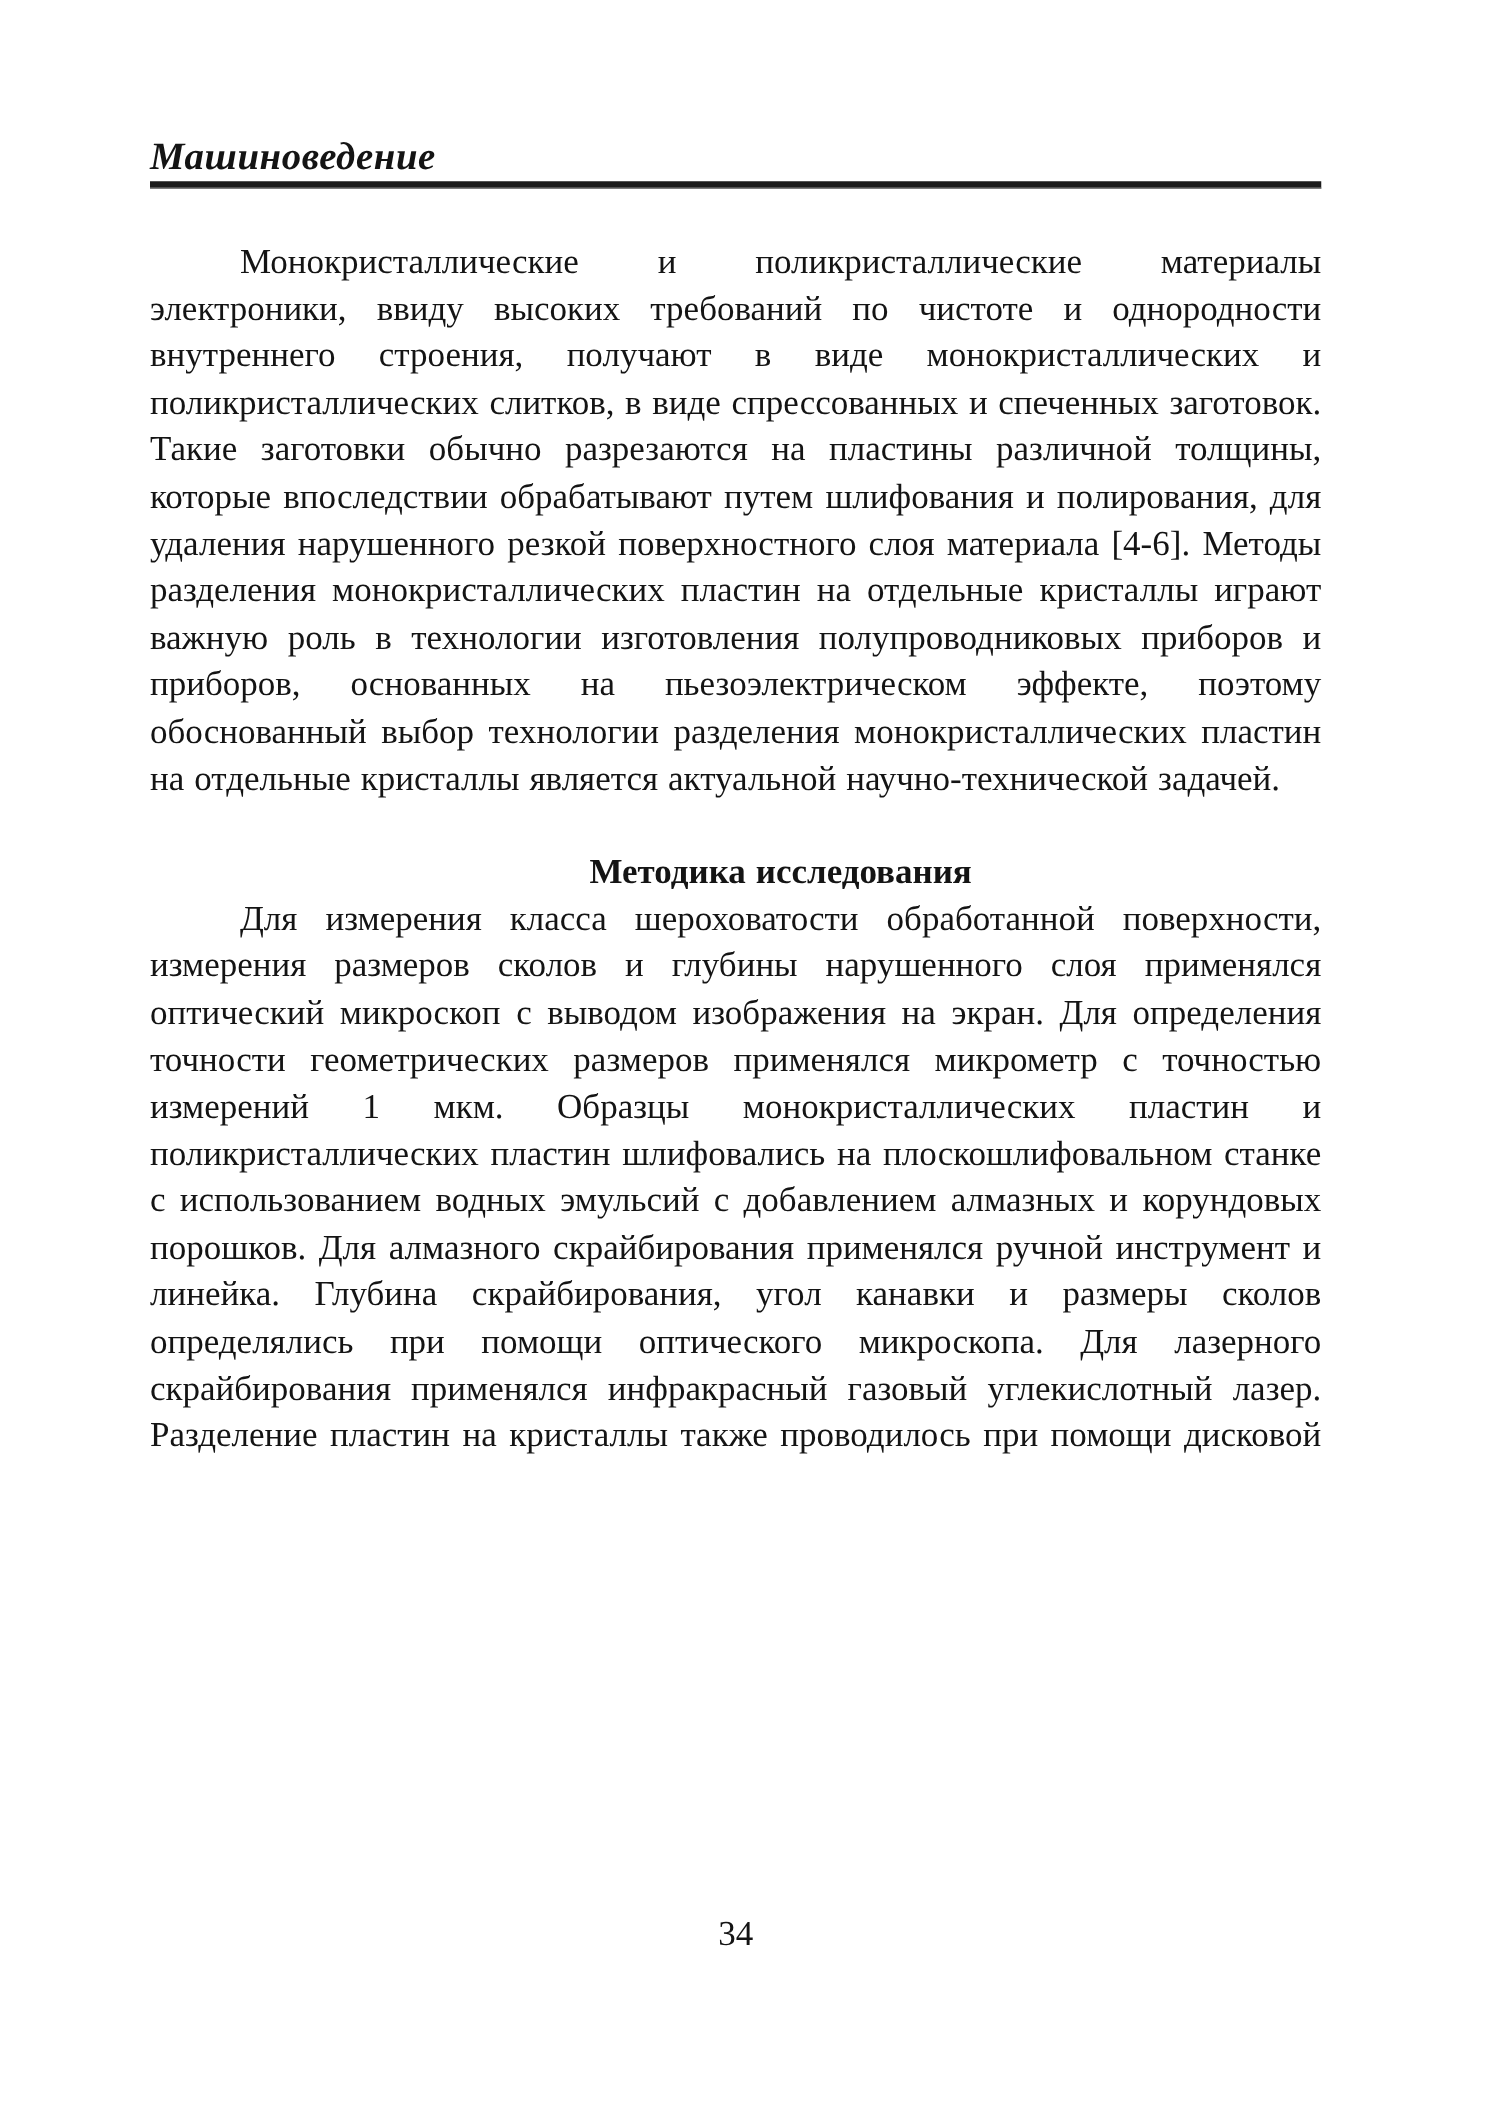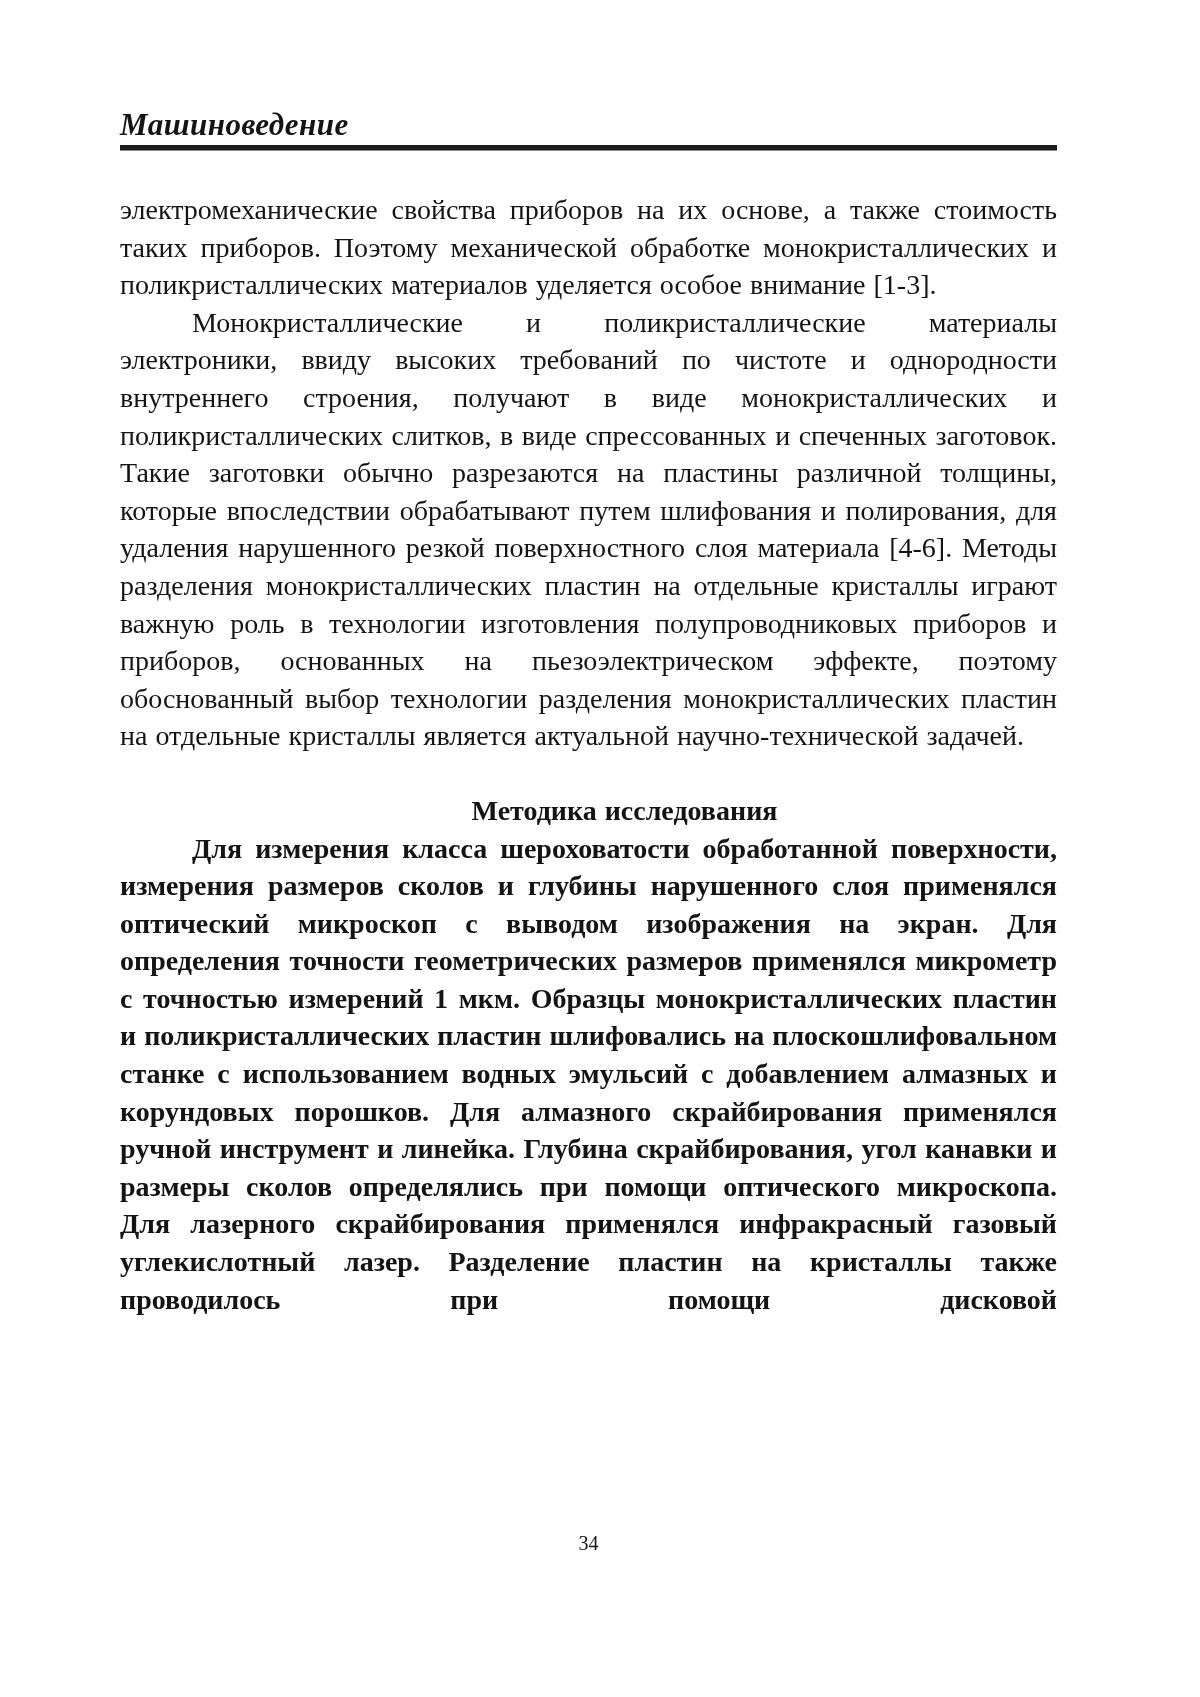--- a/index.html
+++ b/index.html
@@ -47,46 +47,45 @@
     word-spacing: 1px;
   }
   .indent { text-indent: 72px; }
   .goal-par { margin-top: 64px; }
   .section-heading {
     margin-top: 37px;
     font-weight: bold;
     text-align: center;
     text-indent: 72px;
   }
-  .cont-par { text-align-last: justify; font-weight: bold; }
+  .cont-par { text-align-last: justify; }
   b { font-weight: bold; }
   
   .page-number {
     position: absolute;
     left: 120px;
     width: 937px;
     top: 1532px;
     text-align: center;
-    font-size: 20px;
+    font-size: 28px;
     color: #141414;
   }
 </style>
 </head>
 <body>
 
 <div class="page">
 
   <header>
     <div class="running-head">Машиноведение</div>
     <div class="head-rule"></div>
   </header>
 
   <main class="bodytext">
 
-    <p class="bodypar">электромеханические свойства приборов на их основе, а также стоимость таких приборов. Поэтому механической обработке монокристаллических и поликристаллических материалов уделяется особое внимание [1-3].</p>
 
     <p class="bodypar indent">Монокристаллические и поликристаллические материалы электроники, ввиду высоких требований по чистоте и однородности внутреннего строения, получают в виде монокристаллических и поликристаллических слитков, в виде спрессованных и спеченных заготовок. Такие заготовки обычно разрезаются на пластины различной толщины, которые впоследствии обрабатывают путем шлифования и полирования, для удаления нарушенного резкой поверхностного слоя материала [4-6]. Методы разделения монокристаллических пластин на отдельные кристаллы играют важную роль в технологии изготовления полупроводниковых приборов и приборов, основанных на пьезоэлектрическом эффекте, поэтому обоснованный выбор технологии разделения монокристаллических пластин на отдельные кристаллы является актуальной научно-технической задачей.</p>
 
 
     <p class="section-heading">Методика исследования</p>
 
     <p class="bodypar indent cont-par">Для измерения класса шероховатости обработанной поверхности, измерения размеров сколов и глубины нарушенного слоя применялся оптический микроскоп с выводом изображения на экран. Для определения точности геометрических размеров применялся микрометр с точностью измерений 1 мкм. Образцы монокристаллических пластин и поликристаллических пластин шлифовались на плоскошлифовальном станке с использованием водных эмульсий с добавлением алмазных и корундовых порошков. Для алмазного скрайбирования применялся ручной инструмент и линейка. Глубина скрайбирования, угол канавки и размеры сколов определялись при помощи оптического микроскопа. Для лазерного скрайбирования применялся инфракрасный газовый углекислотный лазер. Разделение пластин на кристаллы также проводилось при помощи дисковой</p>
 
   </main>
 

